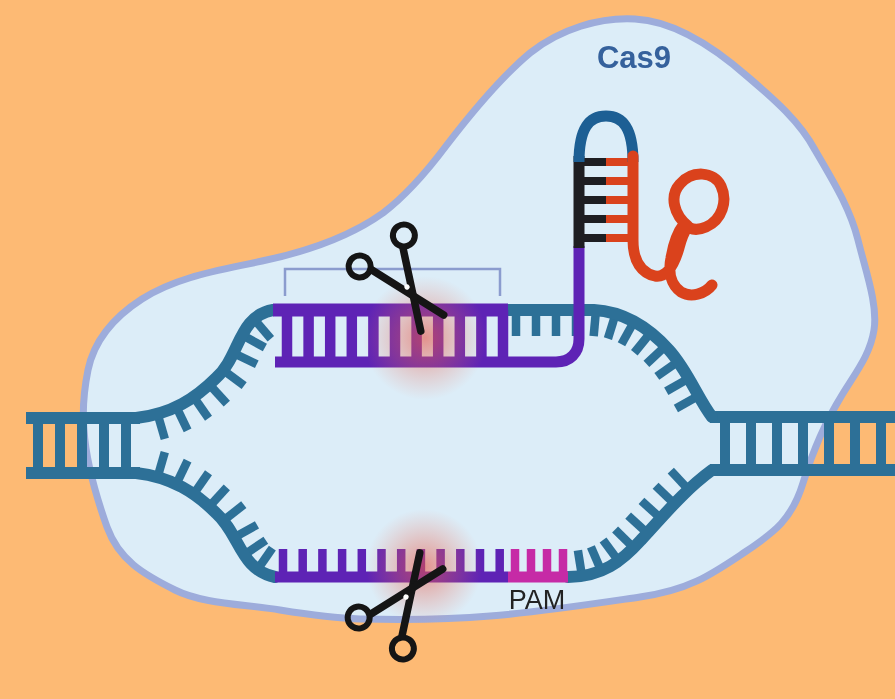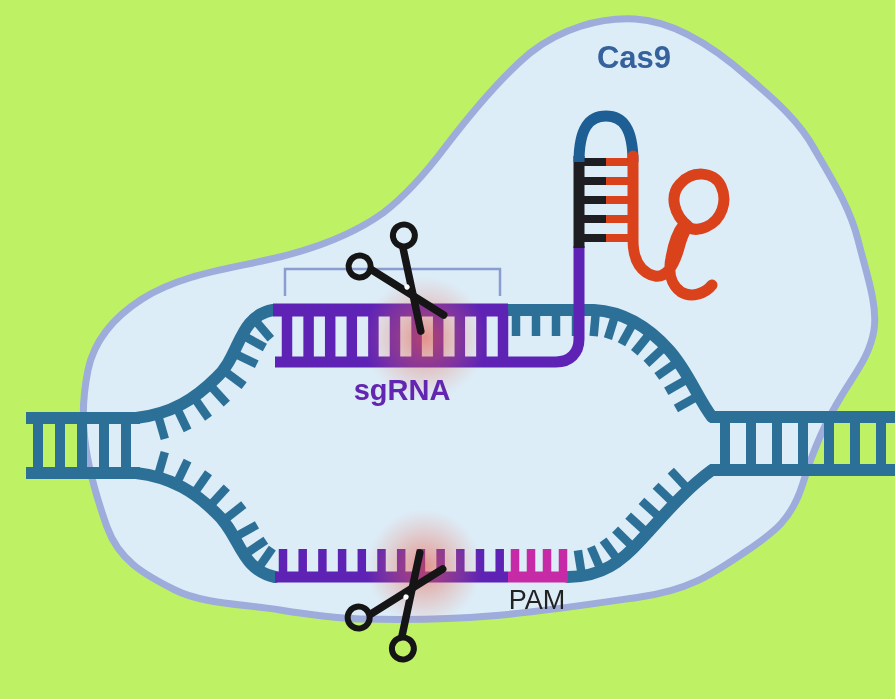--- a/index.html
+++ b/index.html
@@ -1,16 +1,16 @@
 <!DOCTYPE html>
 <html style="--c-cas9-fill: #dcedf8; --c-cas9-stroke: #9dacdb; --c-dna: #2d7097; --c-sgrna: #5e23b5; --c-pam: #c62aa6; --c-scaffold-black: #1e1e22; --c-scaffold-blue: #1d5f94; --c-scaffold-orange: #da421c; --c-bracket: #8b9cce; --c-scissors: #151515; --c-glow: #e85546; --c-label-cas9: #35619c; --c-label-sgrna: #6326b0; --c-label-pam: #222222;"><head>
 <meta charset="utf-8">
 <style>
   html,body{margin:0;padding:0;background:#ffffff;}
-  #stage{position:relative;width:895px;height:699px;background:#bef264;overflow:hidden;
+  #stage{position:relative;width:895px;height:699px;background:#fdba74;overflow:hidden;
          font-family:"Liberation Sans",sans-serif;}
   #stage svg{position:absolute;left:0;top:0;}
   path,circle,line{vector-effect:none;}
   .blob{fill:var(--c-cas9-fill);stroke:var(--c-cas9-stroke);stroke-width:7;}
   .dna{stroke:var(--c-dna);fill:none;}
   .sg{stroke:var(--c-sgrna);fill:none;}
   .pam{stroke:var(--c-pam);fill:none;}
   .blk{stroke:var(--c-scaffold-black);fill:none;}
   .sb{stroke:var(--c-scaffold-blue);fill:none;}
   .org{stroke:var(--c-scaffold-orange);fill:none;}
@@ -209,16 +209,15 @@
   <circle fill="url(#gl)" cx="425" cy="338" r="62"></circle>
   <circle fill="url(#gl)" cx="424" cy="567" r="58"></circle>
 
   <path class="br" d="M 285,296 V 269 H 500 V 296"></path>
 
   <use href="#scissors" transform="translate(407,287) rotate(-35)"></use>
   <use href="#scissors" transform="translate(406,597) rotate(-145)"></use>
 </svg>
 
 <div class="lbl" id="lbl-cas9">Cas9</div>
-<div class="lbl" id="lbl-sgrna">sgRNA</div>
 <div class="lbl" id="lbl-pam">PAM</div>
 
 </div>
 
 </body></html>

